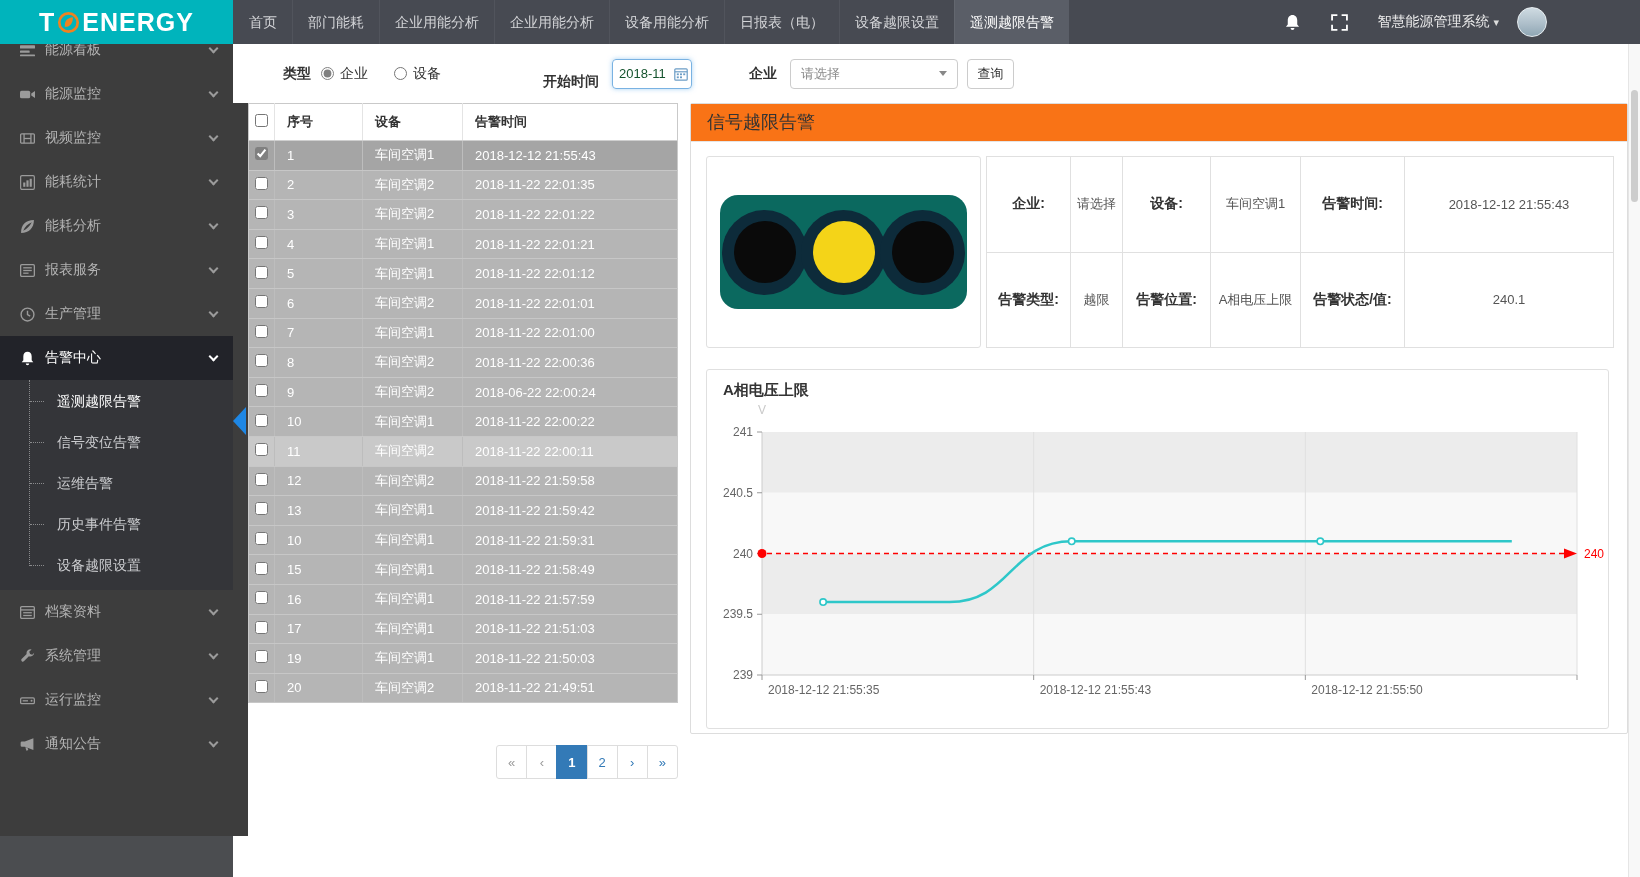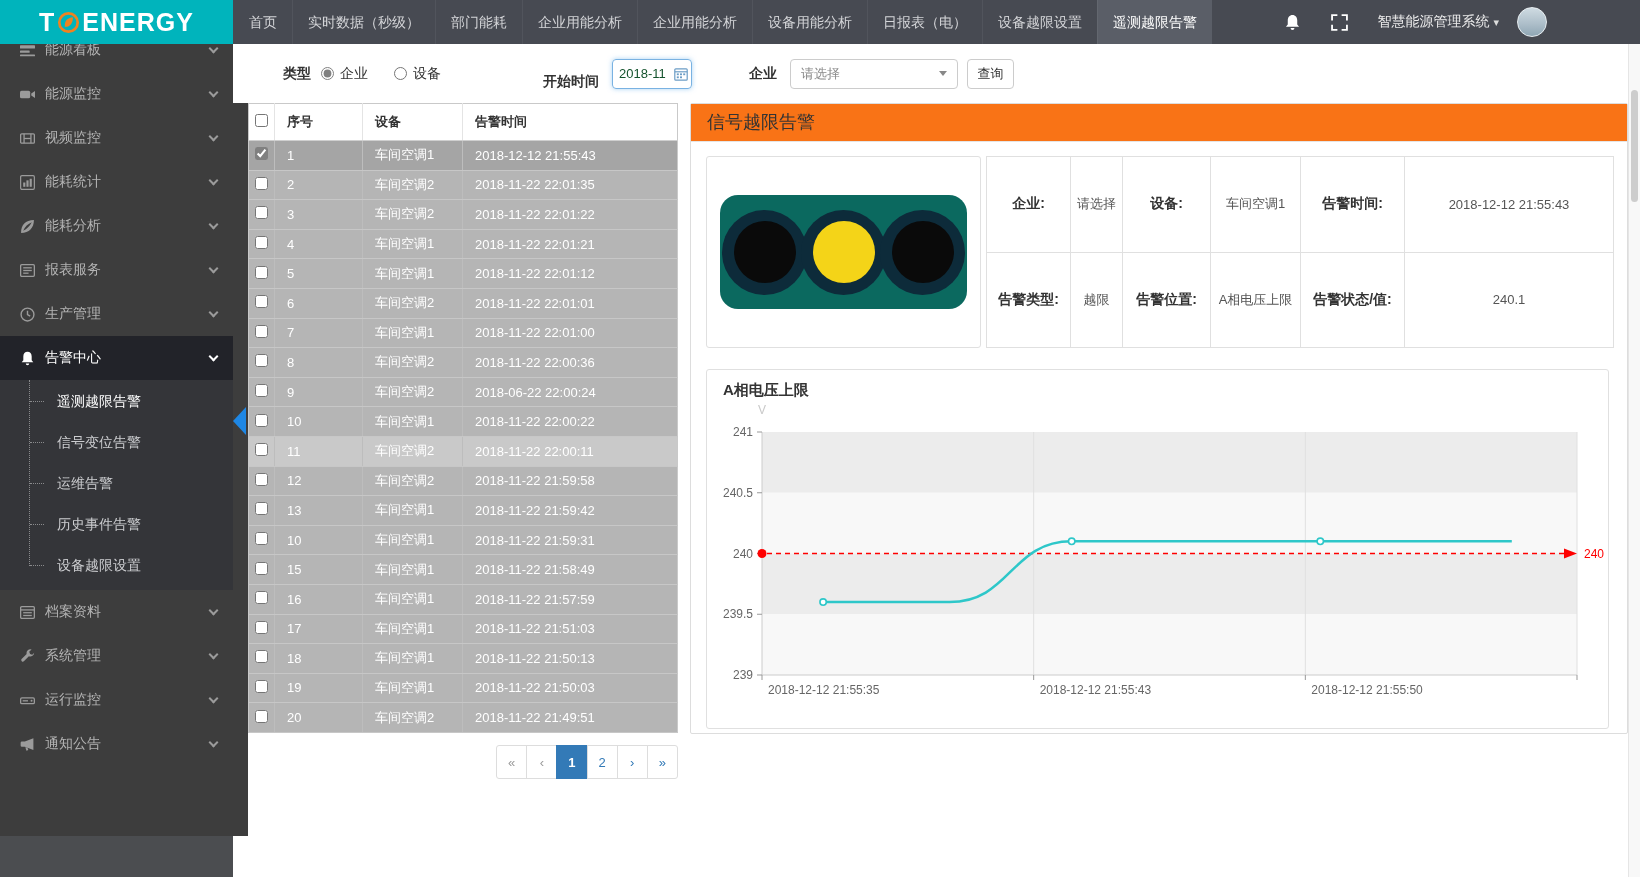--- a/index.html
+++ b/index.html
@@ -101,21 +101,20 @@
       <span class="at">
         <svg viewBox="0 0 24 24">
           <circle cx="12" cy="12" r="9.6" fill="none" stroke="#f08220" stroke-width="2.8"></circle>
           <path d="M16.6 6.4 C10.8 7 7.6 10.2 8.2 16.4 C13.6 16.8 16.6 12.6 16.6 6.4 Z" fill="#f08220"></path>
         </svg>
       </span>
       <span>ENERGY</span>
   </div>
   <div class="topnav">
     <div class="nitem">首页</div>
-    <div class="nitem">实时数据（秒级）</div>
     <div class="nitem">部门能耗</div>
     <div class="nitem">企业用能分析</div>
     <div class="nitem">企业用能分析</div>
     <div class="nitem">设备用能分析</div>
     <div class="nitem">日报表（电）</div>
     <div class="nitem">设备越限设置</div>
     <div class="nitem active">遥测越限告警</div>
   </div>
   <div class="top-right">
     <span class="tb-icon">
@@ -417,26 +416,20 @@
             <td class="cb"><input type="checkbox" style=""></td>
             <td>16</td>
             <td>车间空调1</td>
             <td>2018-11-22 21:57:59</td>
           </tr>
           <tr class="row-normal">
             <td class="cb"><input type="checkbox" style=""></td>
             <td>17</td>
             <td>车间空调1</td>
             <td>2018-11-22 21:51:03</td>
-          </tr>
-          <tr class="row-normal">
-            <td class="cb"><input type="checkbox" style=""></td>
-            <td>18</td>
-            <td>车间空调1</td>
-            <td>2018-11-22 21:50:13</td>
           </tr>
           <tr class="row-normal">
             <td class="cb"><input type="checkbox" style=""></td>
             <td>19</td>
             <td>车间空调1</td>
             <td>2018-11-22 21:50:03</td>
           </tr>
           <tr class="row-normal">
             <td class="cb"><input type="checkbox" style=""></td>
             <td>20</td>

